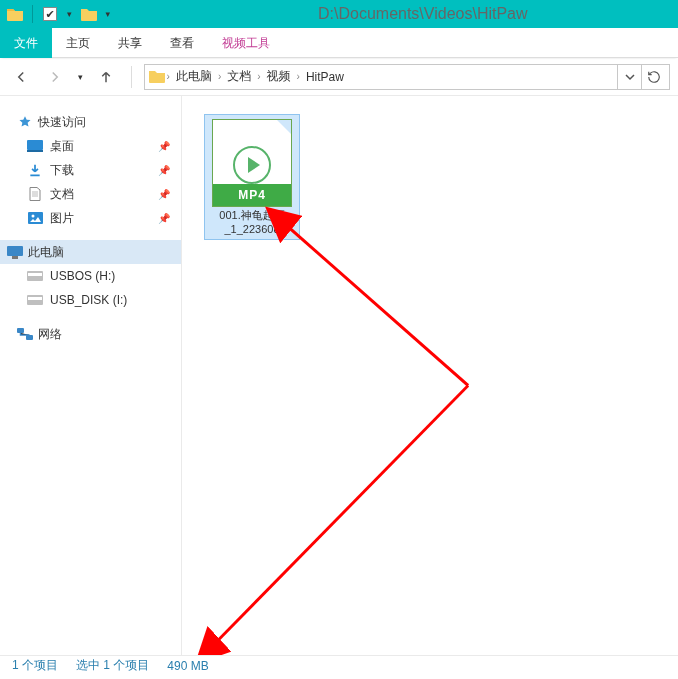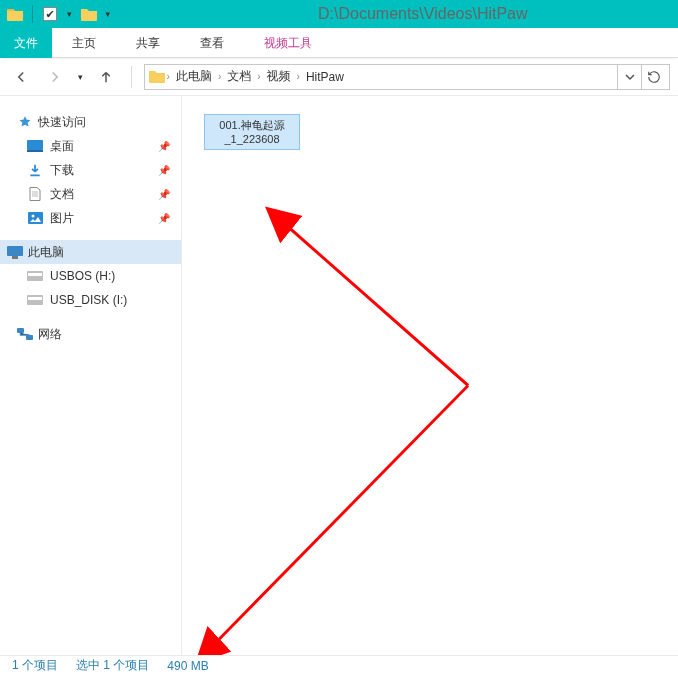--- a/index.html
+++ b/index.html
@@ -43,21 +43,21 @@
   .ribbon {
     height: 30px;
     background:#fff;
     border-bottom:1px solid #ddd;
     display:flex; align-items:flex-start;
     box-shadow: 0 2px 2px -2px rgba(0,0,0,.15);
   }
   .file-tab { width:52px; height:30px; background:#00bfbf; color:#fff;
     display:flex; align-items:center; justify-content:center;
     font-size:12px; }
-  .rtab { height:30px; padding:0 20px; display:flex; align-items:center;
+  .rtab { height:30px; padding:0 14px; display:flex; align-items:center;
     font-size:12px; color:#333; }
   .rtab.context { color:#c23c94; }
 
   
   .navrow {
     height: 38px; display:flex; align-items:center; padding: 4px 8px;
     gap: 8px;
     border-bottom:1px solid #eaeaea;
   }
   .navbtn { width:26px; height:26px; display:flex; align-items:center; justify-content:center; color:#777; }
@@ -312,20 +312,24 @@
               <path stroke="#3a87c7" stroke-width="1.5" d="M3.5 5v2h9V7"></path>
             </svg>
         </span>
         <span>网络</span>
       </div>
     </div>
   </div>
 
   <div class="content">
     <div class="file-tile">
+      <div class="file-thumb">
+        <div class="play"></div>
+        <div class="fmt">MP4</div>
+      </div>
       <div class="file-name">001.神龟起源</div>
       <div class="file-name">_1_223608</div>
     </div>
 
     <svg class="overlay" width="100%" height="100%" viewBox="0 0 520 560" preserveAspectRatio="none">
       <defs>
         <marker id="ah" markerWidth="12" markerHeight="12" refX="2" refY="6" orient="auto">
           <path d="M0 0L12 6L0 12z" fill="#ff0000"></path>
         </marker>
       </defs>

